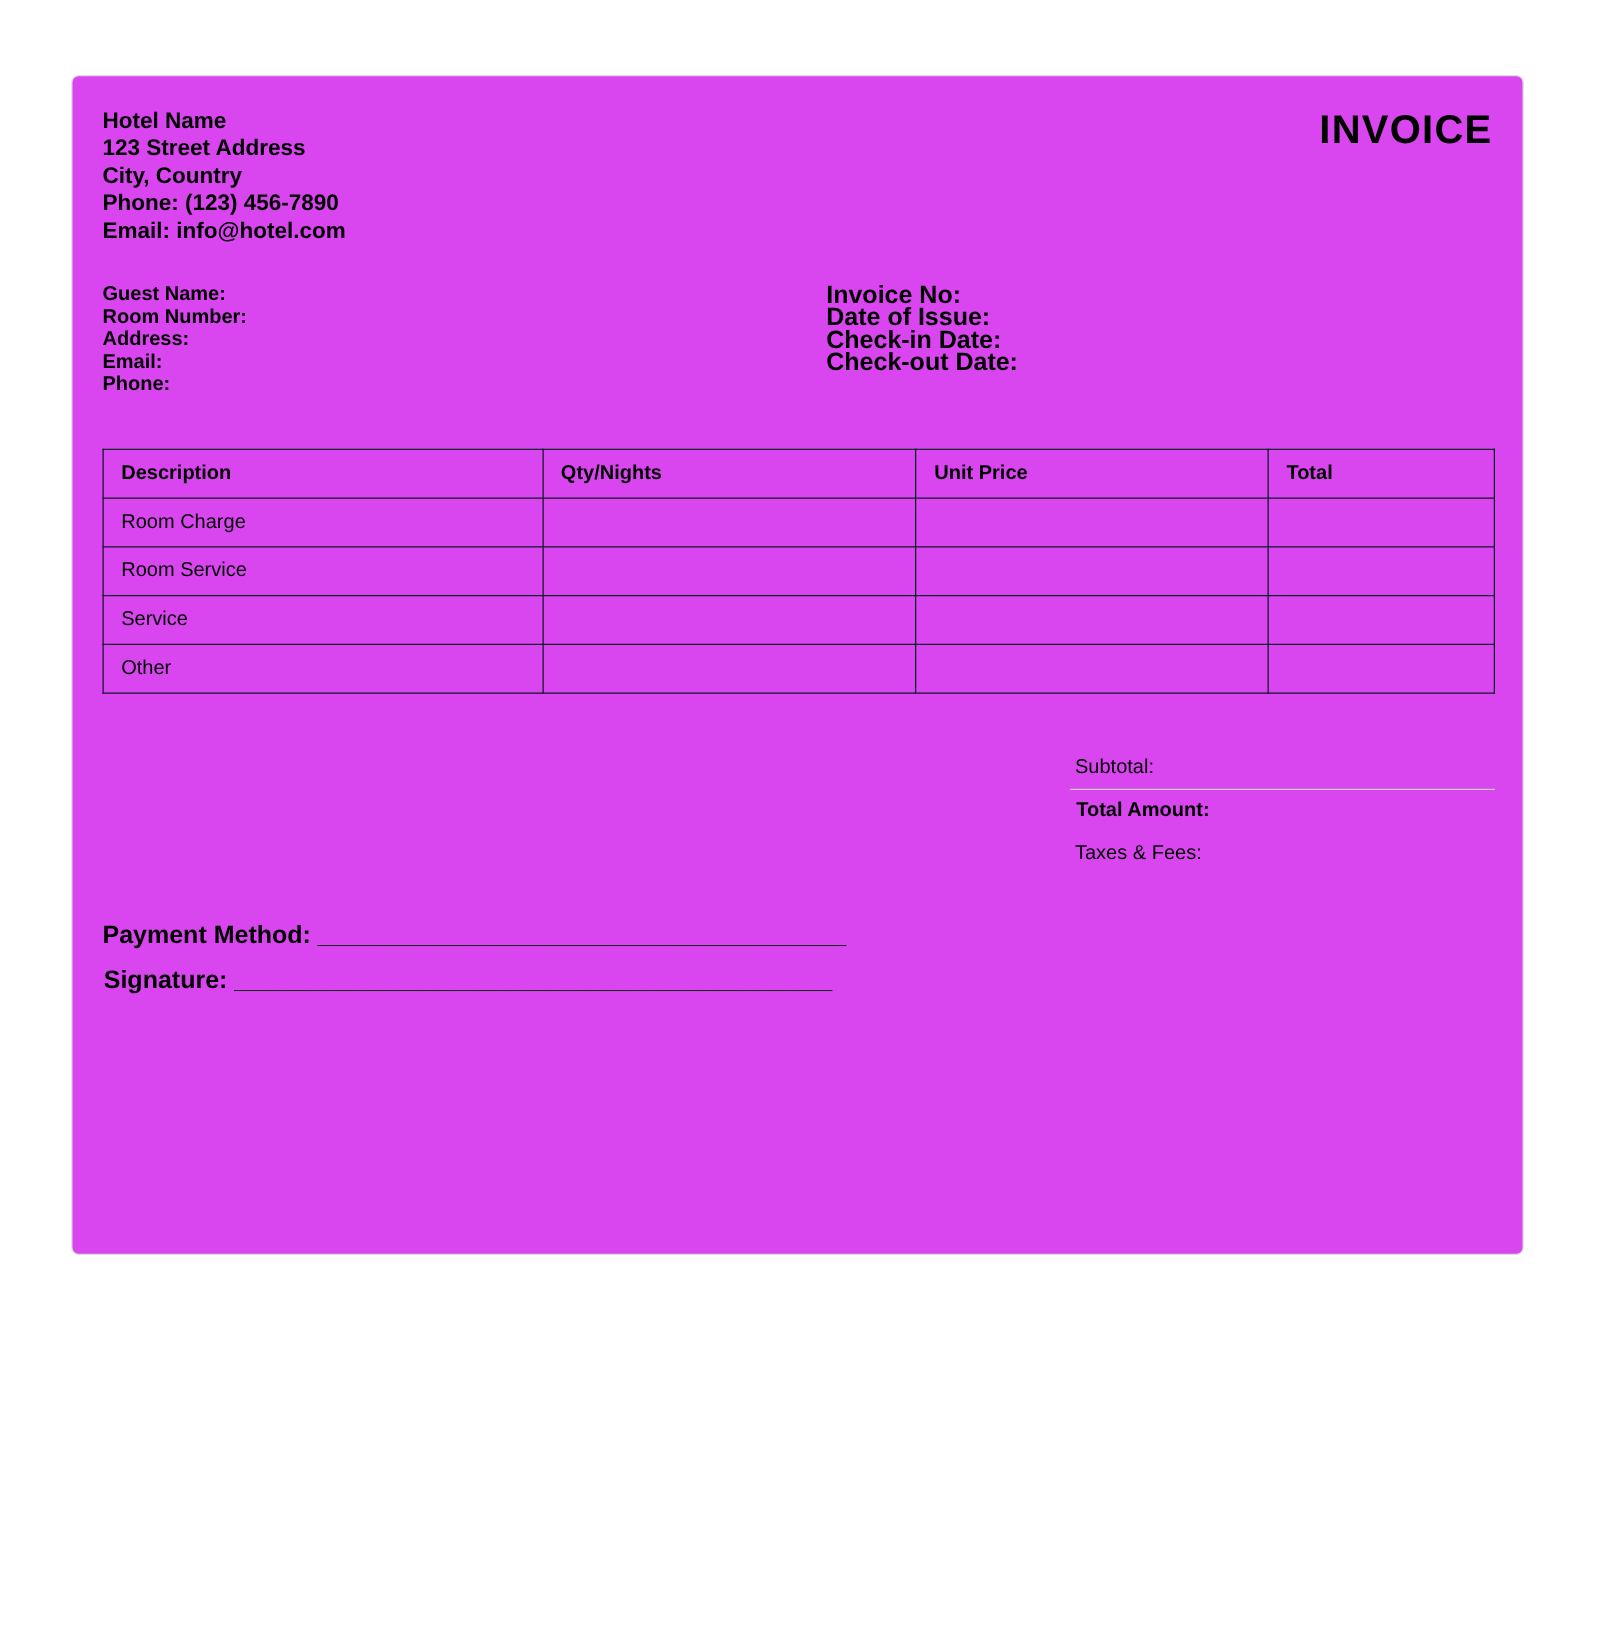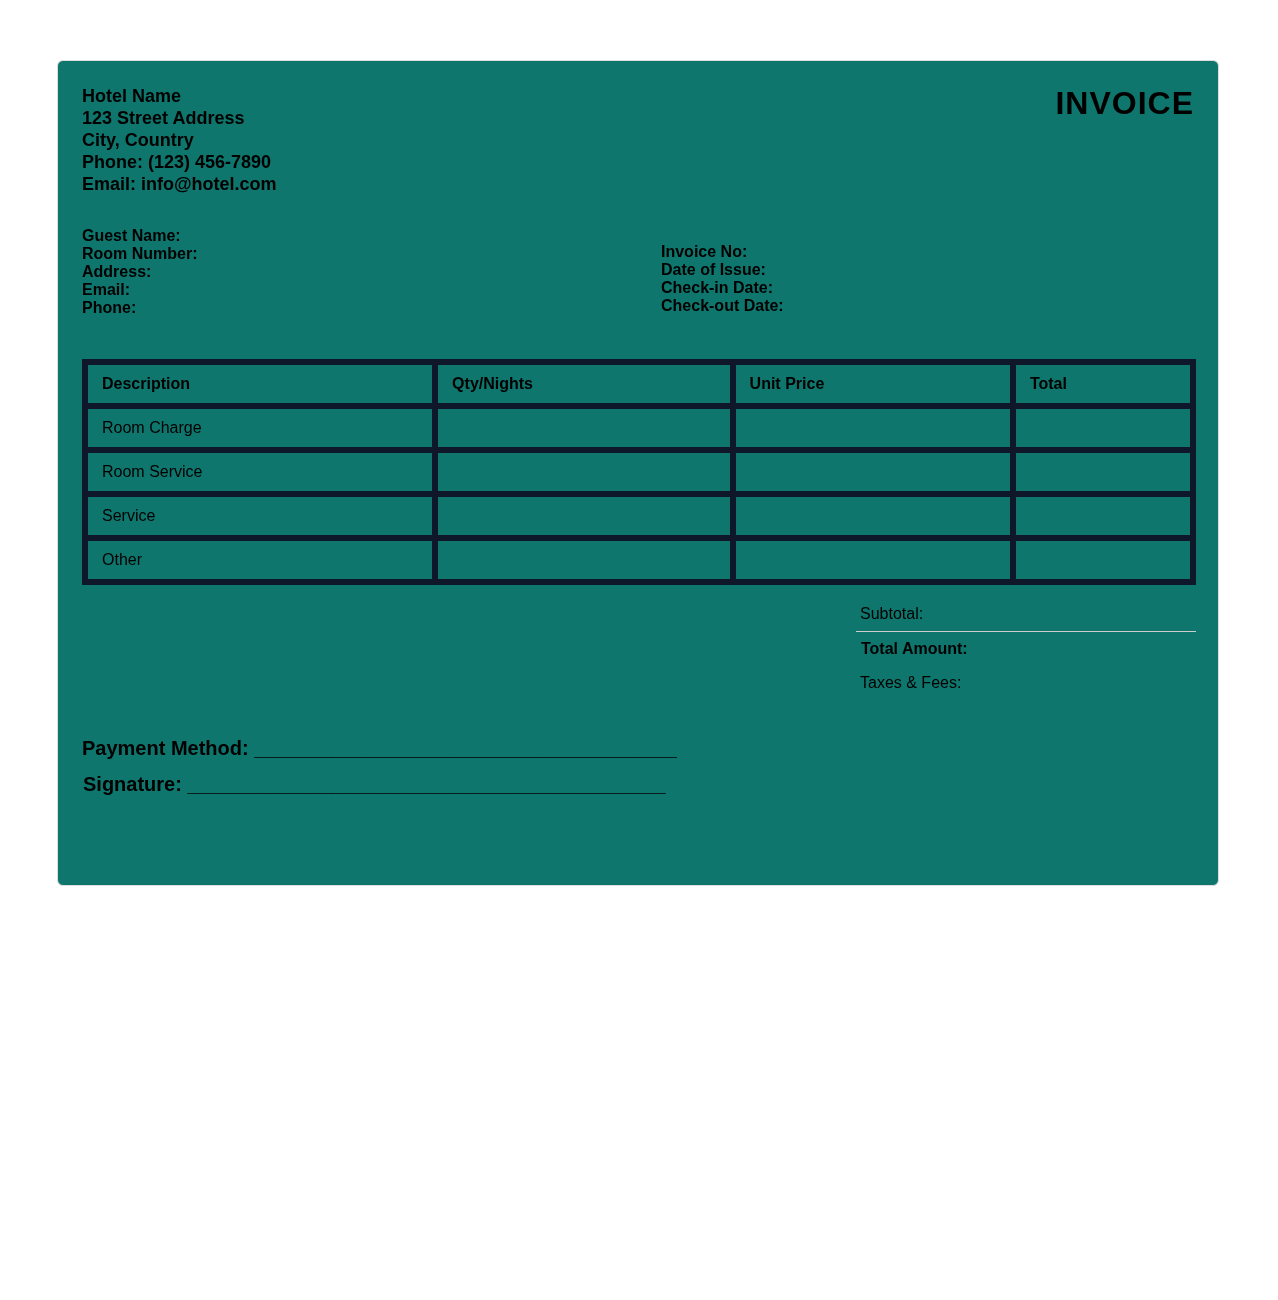--- a/index.html
+++ b/index.html
@@ -1,29 +1,29 @@
 <!DOCTYPE html>
 <html><head>
 <meta charset="utf-8">
 <style>
   html, body { margin: 0; padding: 0; background: #ffffff; }
   body { width: 1278px; height: 1300px; position: relative; font-family: "Liberation Sans", sans-serif; color: #000; }
   .card {
-    position: absolute; left: 57px; top: 60px; width: 1162px; height: 826px;
-    border: 1px solid #dddddd; border-radius: 6px; box-sizing: border-box; background: #0f766e;
+    position: absolute; left: 57px; top: 60px; width: 1162px; height: 944px;
+    border: 1px solid #dddddd; border-radius: 6px; box-sizing: border-box; background: #d946ef;
   }
   .hotel-info { position: absolute; left: 24px; top: 24px; font-weight: bold; font-size: 18px; line-height: 22px; }
   .hotel-info div { white-space: nowrap; }
   .invoice-title { position: absolute; right: 24px; top: 24px; font-weight: bold; font-size: 32px; letter-spacing: 1px; line-height: 36px; }
   .details-left { position: absolute; left: 24px; top: 166px; font-weight: bold; font-size: 16px; line-height: 18px; }
-  .details-right { position: absolute; left: 603px; top: 166px; font-weight: bold; font-size: 16px; line-height: 18px; margin-top: 16px; }
+  .details-right { position: absolute; left: 603px; top: 166px; font-weight: bold; font-size: 20px; line-height: 18px; }
   table.items {
     position: absolute; left: 24px; top: 298px; width: 1114px; border-collapse: collapse; font-size: 16px;
   }
-  table.items th, table.items td { border: 6px solid #0f172a; height: 38px; padding: 0 14px; text-align: left; }
+  table.items th, table.items td { border: 1px solid #0f172a; height: 38px; padding: 0 14px; text-align: left; }
   table.items th { font-weight: bold; }
   .summary { position: absolute; left: 798px; top: 536px; width: 340px; font-size: 16px; }
   .summary .row { height: 34px; line-height: 34px; padding-left: 4px; }
   .summary .total { border-top: 1px solid #cccccc; font-weight: bold; padding-left: 5px; }
   .footer-line { position: absolute; left: 24px; font-weight: bold; font-size: 20px; white-space: nowrap; }
 </style>
 </head>
 <body>
 
 <div class="card">

